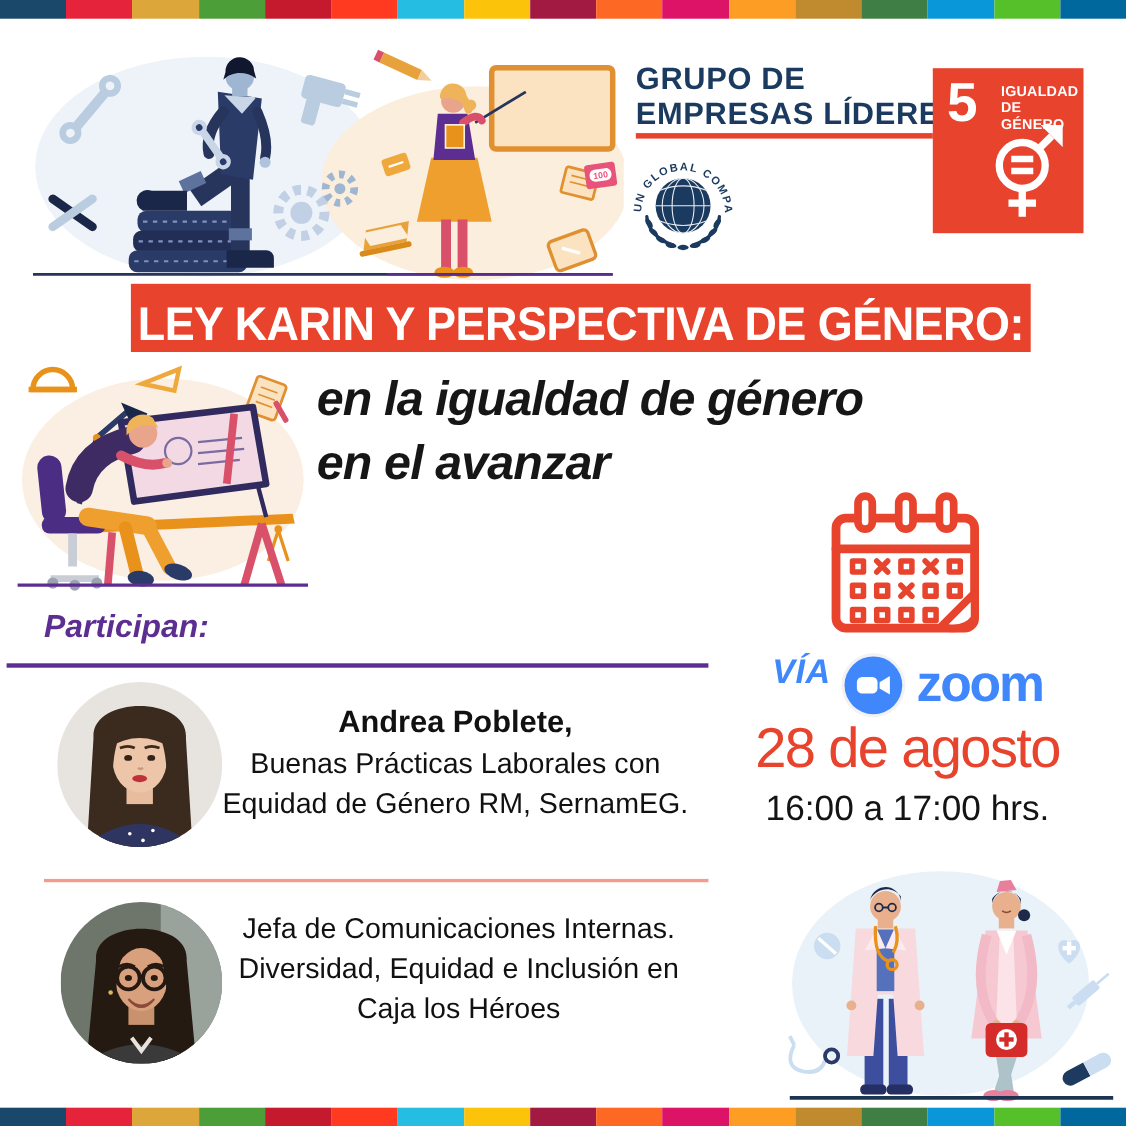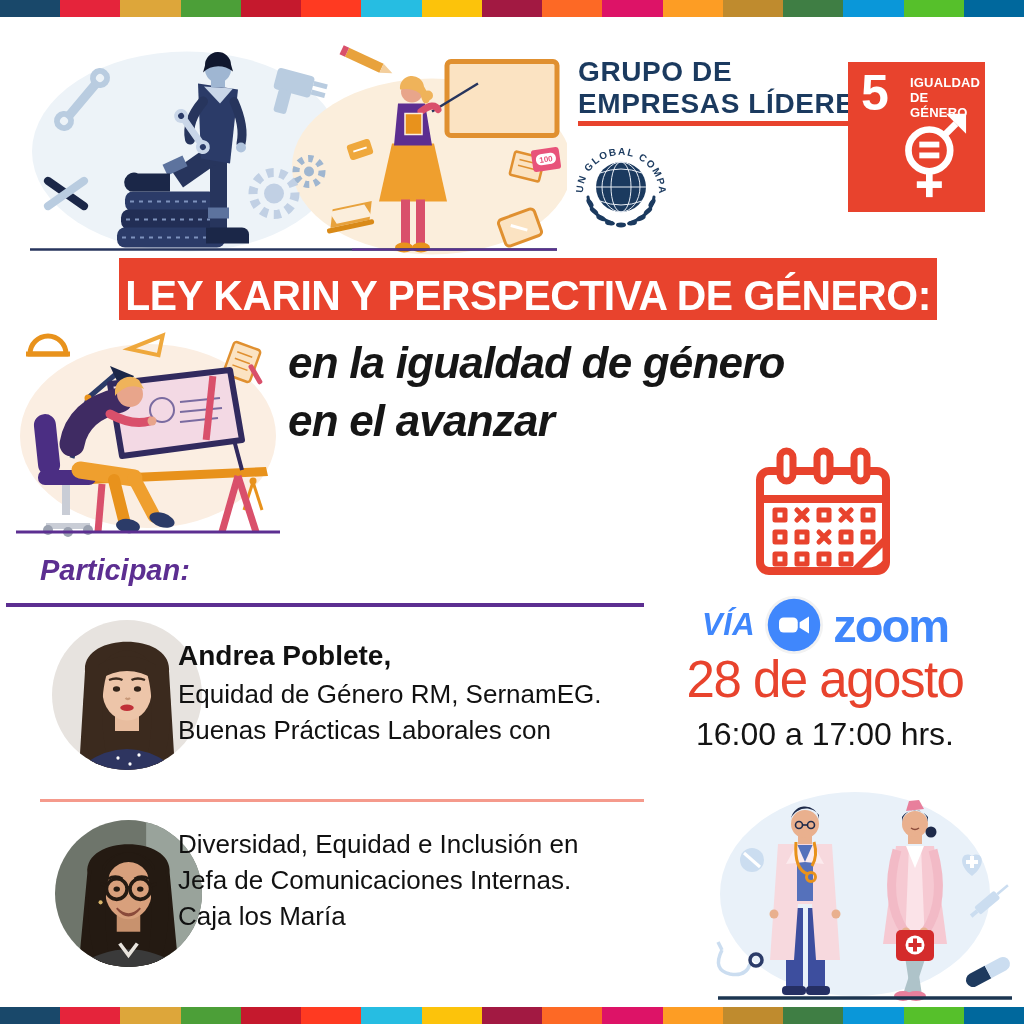--- a/index.html
+++ b/index.html
@@ -44,30 +44,30 @@
   .participants-heading { position:absolute; left:40px; top:554px; color:var(--purple,#5C2E91);
                           font-size:29px; font-style:italic; font-weight:bold; }
   .purple-line { position:absolute; left:6px; top:603px; width:638px; height:4px; background:var(--purple,#5C2E91); }
   .salmon-line { position:absolute; left:40px; top:799px; width:604px; height:3px; background:var(--salmon,#F59A8C); }
 
   .avatar { position:absolute; border-radius:50%; overflow:hidden; }
   .avatar svg { display:block; width:100%; height:100%; }
   .avatar-1 { left:52px; top:620px; width:150px; height:150px; }
   .avatar-2 { left:55px; top:820px; width:147px; height:147px; }
 
-  .speaker-text { position:absolute; text-align:left; color:#111; }
+  .speaker-text { position:absolute; text-align:center; color:#111; }
   .speaker-text-1 { left:178px; top:638px; width:472px; }
   .speaker-text-2 { left:178px; top:826px; width:478px; }
   .speaker-name { font-weight:bold; font-size:28px; line-height:36px; margin-bottom:2px; }
   .speaker-role { font-size:26px; line-height:36px; }
 
   
   .calendar-icon { position:absolute; left:750px; top:447px; width:156px; height:140px; }
   .via-row { position:absolute; left:655px; top:593px; width:340px; height:64px;
-             display:flex; align-items:center; justify-content:center; gap:9px; }
+             display:flex; align-items:flex-start; justify-content:center; gap:9px; }
   .via-label { color:var(--zoomblue,#4087FC); font-weight:bold; font-style:italic; font-size:31px; letter-spacing:0.5px; }
   .zoom-icon { width:60px; height:60px; }
   .zoom-wordmark { color:var(--zoomblue,#4087FC); font-weight:bold; font-size:47px; letter-spacing:-2px; }
   .event-date { position:absolute; left:650px; top:650px; width:350px; text-align:center;
                 color:var(--red,#E8432D); font-weight:normal; font-size:51px; letter-spacing:-1.5px; }
   .event-time { position:absolute; left:650px; top:716px; width:350px; text-align:center;
                 color:#141414; font-size:32px; }
 
   .doctors-illustration { position:absolute; left:700px; top:782px; width:318px; height:224px; }
 </style>
@@ -388,22 +388,22 @@
       <path d="M49,52 q1.5,1.5 3,0" stroke="#C89878" stroke-width="1.4" fill="none"></path>
       <ellipse cx="50" cy="58.5" rx="4.5" ry="2.2" fill="#C03038"></ellipse>
       <path d="M16,100 Q50,72 84,100 z" fill="#2E3560"></path>
       <circle cx="44" cy="92" r="1.1" fill="#fff"></circle>
         <circle cx="52" cy="96" r="1.1" fill="#fff"></circle>
         <circle cx="58" cy="90" r="1.1" fill="#fff"></circle>
     </svg>
   </div>
   <div class="speaker-text speaker-text-1">
     <div class="speaker-name">Andrea Poblete,</div>
+    <div class="speaker-role">Buenas Prácticas Laborales con</div>
     <div class="speaker-role">Equidad de Género RM, SernamEG.</div>
-    <div class="speaker-role">Buenas Prácticas Laborales con</div>
   </div>
 
   <div class="salmon-line"></div>
 
   <div class="avatar avatar-2">
     <svg viewBox="0 0 100 100">
       <rect width="100" height="100" fill="#6E756B"></rect>
       <rect x="62" y="0" width="38" height="100" fill="#99A39B"></rect>
       <path d="M22,36 C20,10 80,10 78,36 L84,100 L16,100 Z" fill="#241A12"></path>
       <rect x="42" y="62" width="16" height="14" fill="#C8926E"></rect>
@@ -420,23 +420,23 @@
       <line x1="65" y1="45" x2="69" y2="43" stroke="#241A12" stroke-width="2"></line>
       <ellipse cx="42" cy="47" rx="2.2" ry="1.8" fill="#241A12"></ellipse>
       <ellipse cx="58" cy="47" rx="2.2" ry="1.8" fill="#241A12"></ellipse>
       <path d="M42,60 Q50,70 58,60 Q54,64 50,64 Q46,64 42,60 z" fill="#fff" stroke="#8A4A3A" stroke-width="1.2"></path>
       <circle cx="31" cy="56" r="1.4" fill="#D9B56A"></circle>
       <path d="M14,100 Q50,76 86,100 z" fill="#3A3A3A"></path>
       <path d="M44,84 L50,92 L56,84" stroke="#E8E4DD" stroke-width="2.5" fill="none"></path>
     </svg>
   </div>
   <div class="speaker-text speaker-text-2">
+    <div class="speaker-role">Jefa de Comunicaciones Internas.</div>
     <div class="speaker-role">Diversidad, Equidad e Inclusión en</div>
-    <div class="speaker-role">Jefa de Comunicaciones Internas.</div>
-    <div class="speaker-role">Caja los María</div>
+    <div class="speaker-role">Caja los Héroes</div>
   </div>
 
   <svg class="calendar-icon" viewBox="0 0 156 140">
     <g stroke="#E8432D" fill="none" stroke-linecap="round" stroke-linejoin="round">
       <rect x="10" y="24" width="126" height="100" rx="9" stroke-width="8"></rect>
       <line x1="10" y1="52" x2="136" y2="52" stroke-width="8"></line>
       <rect x="30" y="4" width="13" height="30" rx="6.5" stroke-width="7" fill="#fff"></rect>
       <rect x="67" y="4" width="13" height="30" rx="6.5" stroke-width="7" fill="#fff"></rect>
       <rect x="104" y="4" width="13" height="30" rx="6.5" stroke-width="7" fill="#fff"></rect>
       <g stroke-width="5">

